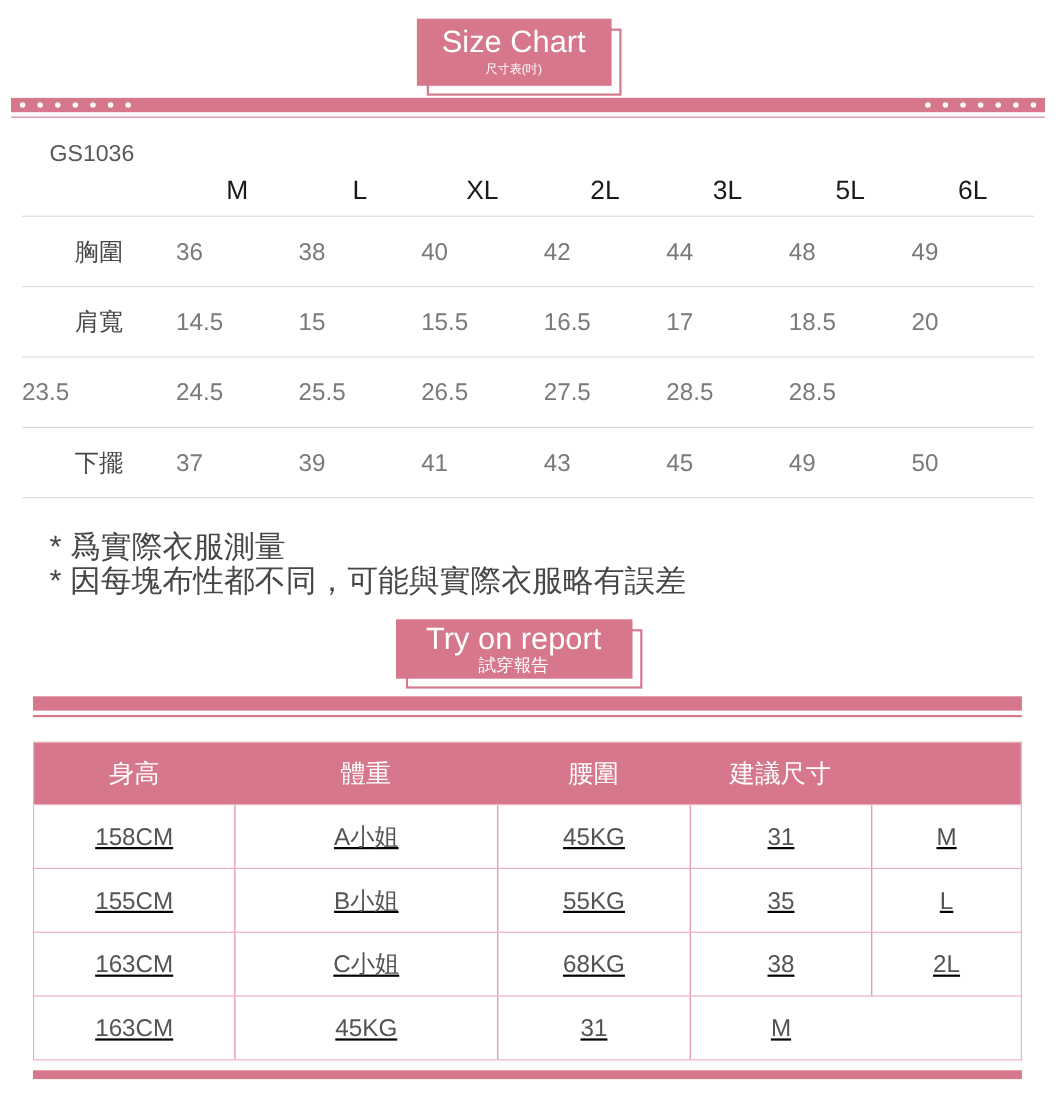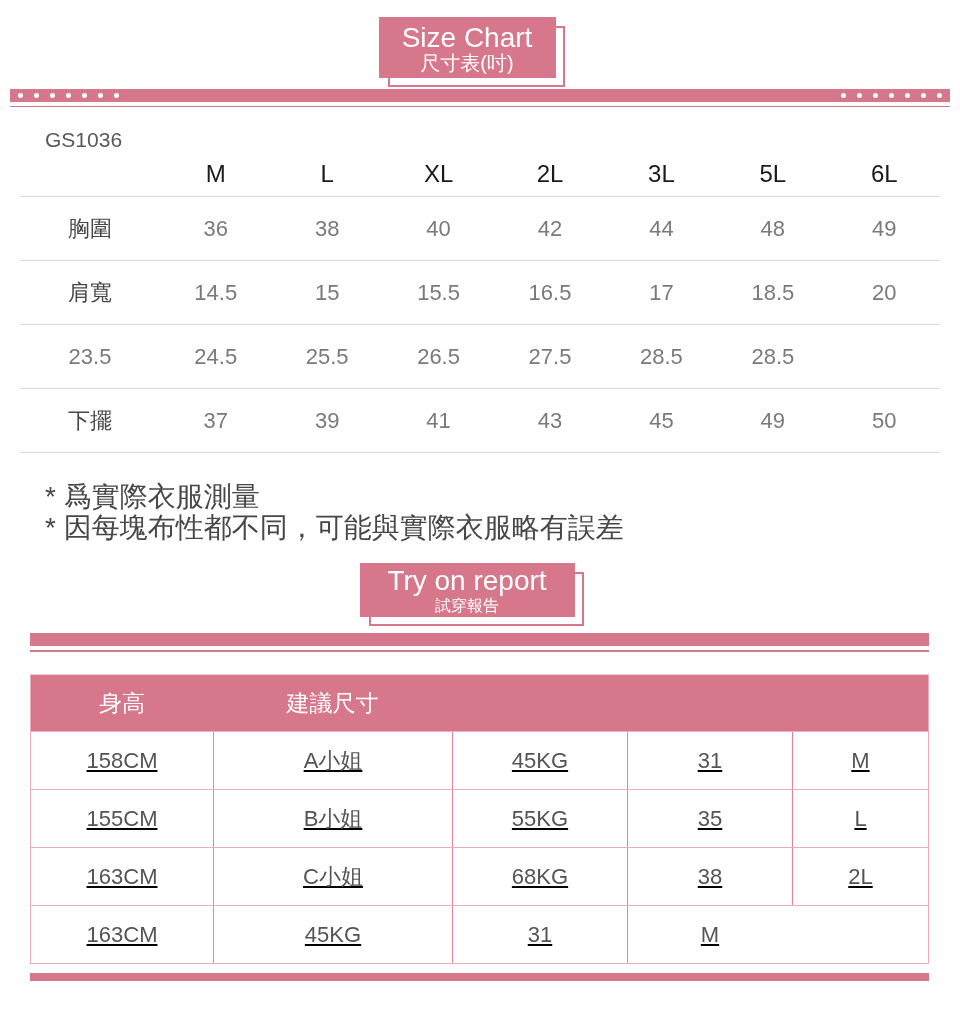--- a/index.html
+++ b/index.html
@@ -19,21 +19,21 @@
   .badge .outline {
     position: absolute; top: 9px; left: 9px; width: 100%; height: 100%;
     background: #fff; border: 2px solid var(--pink); z-index: 0;
   }
   .badge .box {
     position: relative; z-index: 1; background: var(--pink); color: #fff;
     display: flex; flex-direction: column; align-items: center; justify-content: center;
     text-align: center;
   }
   .badge-title { font-size: 28px; line-height: 31px; }
-  .badge-sub { font-size: 20px; line-height: 20px; }
+  .badge-sub { font-size: 11px; line-height: 20px; }
   #badge1 .box { width: 177px; height: 61px; }
   #badge1 { margin-top: 17px; }
   #badge2 .box { width: 215px; height: 54px; }
   #badge2 .badge-sub { font-size: 16px; }
   #badge2 { margin-top: 20px; }
 
   
   .divider1 { margin: 11px 10px 0 10px; }
   .divider1 .bar {
     height: 13px; background: var(--pink);
@@ -52,21 +52,21 @@
   
   .t1 { margin: 0 20px; width: 920px; }
   .t1-head, .t1-row {
     display: grid; grid-template-columns: 140px repeat(7, 1fr);
     align-items: center; border-bottom: 1px solid var(--gray-line);
   }
   .t1-head { height: 45px; }
   .t1-row { height: 64px; }
   .t1-hcell { text-align: center; font-size: 24px; color: #1a1a1a; }
   .t1-label { text-align: center; font-size: 22px; color: #474747; }
-  .t1-cell { text-align: center; font-size: 22px; color: #7a7a7a; }
+  .t1-cell { font-size: 22px; color: #7a7a7a; }
 
   
   .notes { margin: 28px 0 0 45px; }
   .note { font-size: 28px; line-height: 31px; color: #474747; }
 
   
   .divider2 { margin: 16px 31px 0 30px; }
   .divider2 .bar { height: 13px; background: var(--pink); }
   .divider2 .thin { margin-top: 4px; height: 2px; background: var(--pink); }
 
@@ -202,20 +202,22 @@
 </div>
 
 <div class="divider2">
   <div class="bar"></div>
   <div class="thin"></div>
 </div>
 
 <div class="t2">
   <div class="t2-head">
     <div class="t2-hcell">身高</div>
+    <div class="t2-hcell">體重</div>
+    <div class="t2-hcell">腰圍</div>
     <div class="t2-hcell">建議尺寸</div>
   </div>
   <div class="t2-row">
     <div class="t2-cell">158CM</div>
     <div class="t2-cell">A小姐</div>
     <div class="t2-cell">45KG</div>
     <div class="t2-cell">31</div>
     <div class="t2-cell">M</div>
   </div>
   <div class="t2-row">

